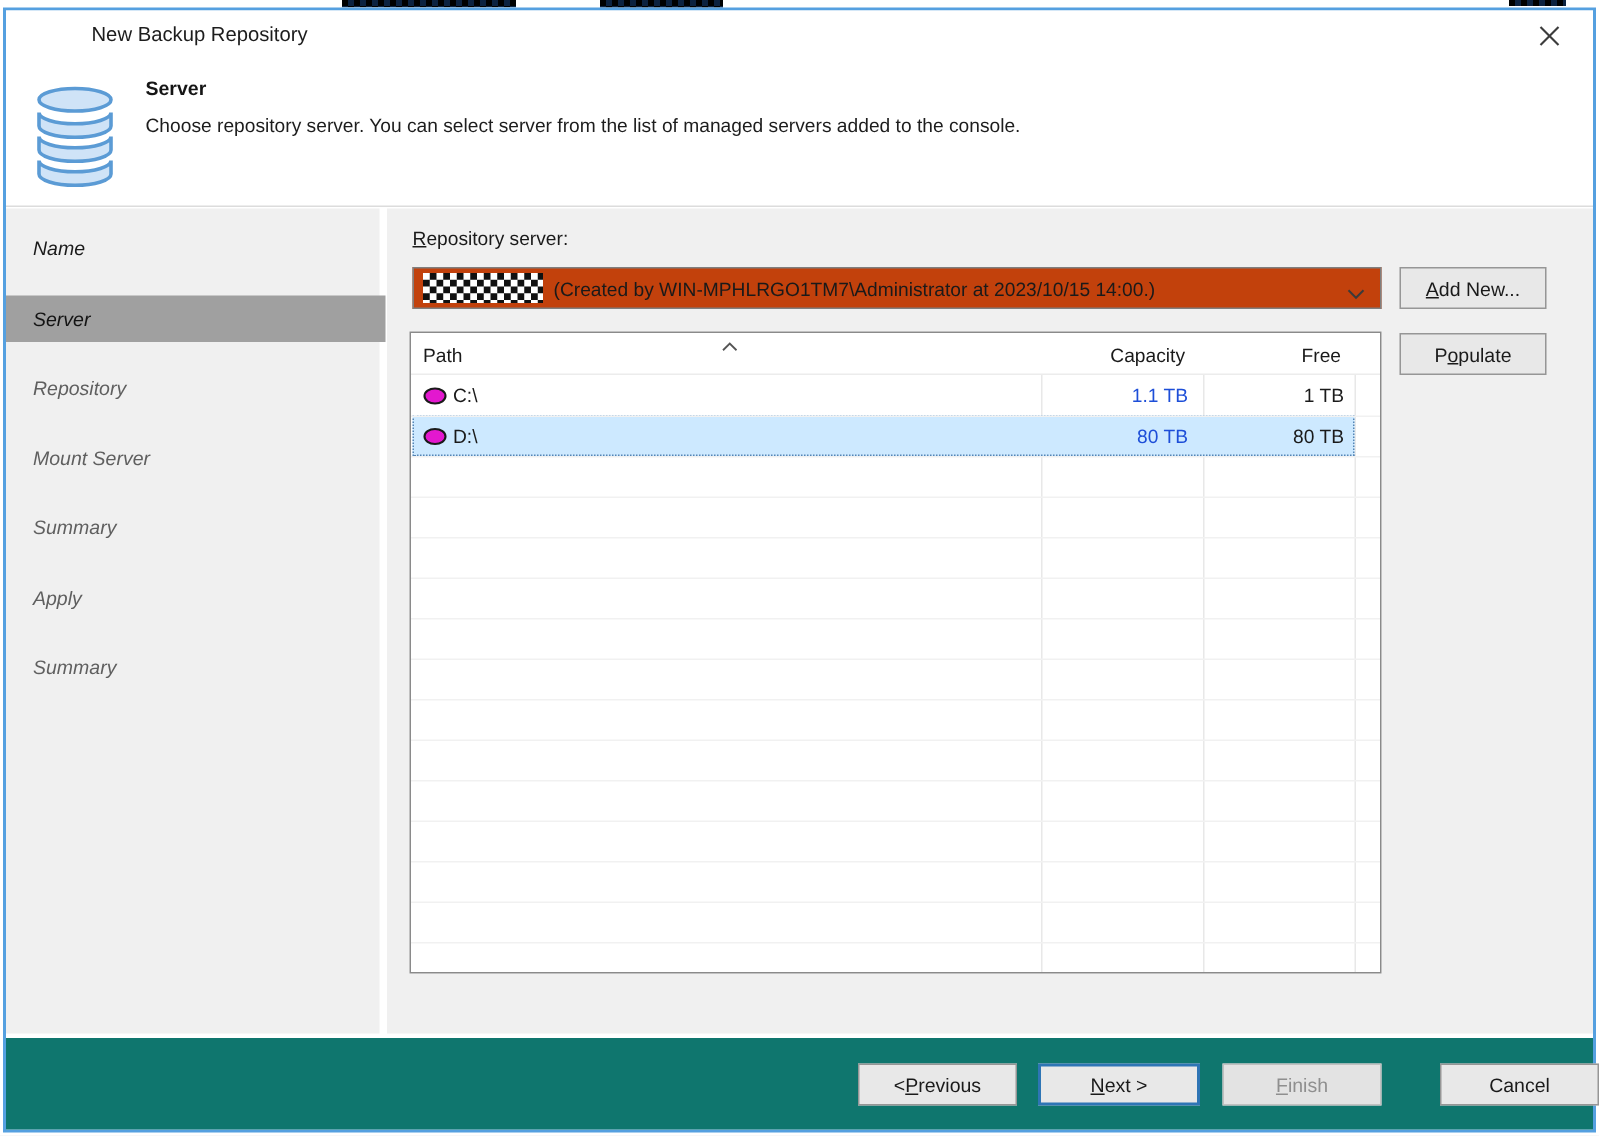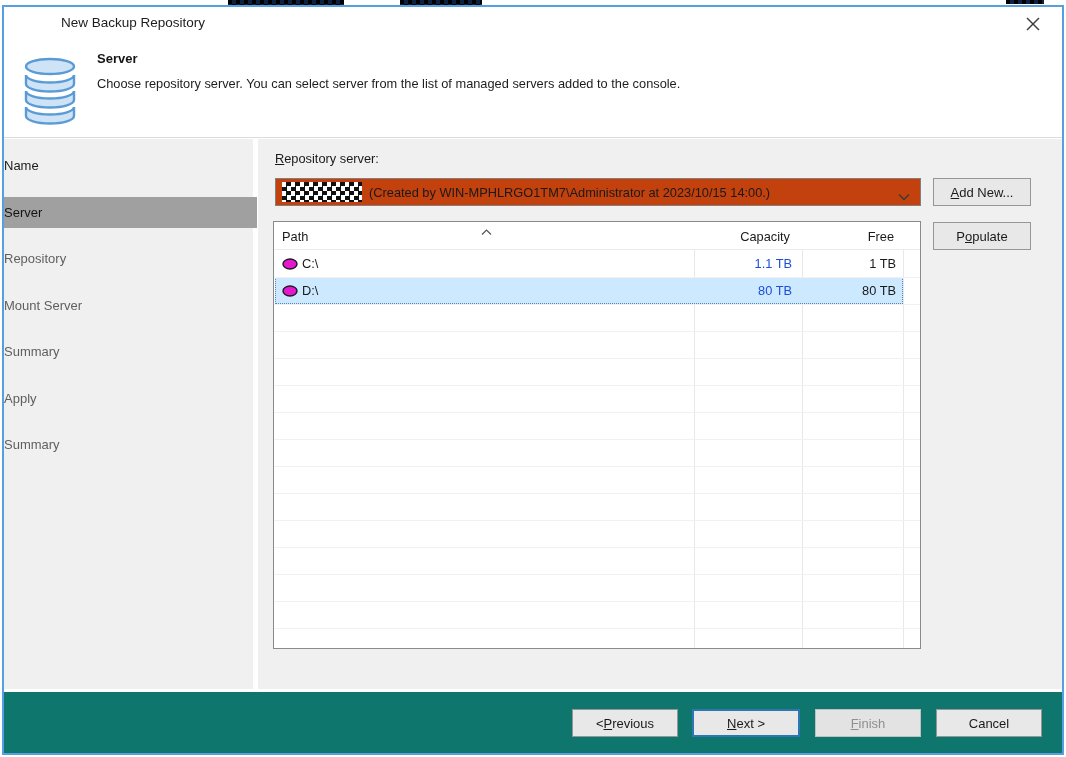--- a/index.html
+++ b/index.html
@@ -24,21 +24,21 @@
     border-bottom:1px solid #dcdcdc; }
   .db-icon { position:absolute; left:16px; top:50px; }
   .step-title { position:absolute; left:93px; top:44px; font-size:13px; font-weight:bold; color:#151515; }
   .step-desc  { position:absolute; left:93px; top:69px; font-size:12.8px; color:#1d1d1d; }
 
   
   .body-area { position:absolute; left:0; top:132px; width:100%; height:550px; background:#fff; }
   .sidebar { position:absolute; left:0; top:0; width:249px; height:100%; background:#f0f0f0; }
   .content { position:absolute; left:254px; top:0; right:0; height:100%; background:#f0f0f0; }
   .sidebar-item { position:absolute; left:0; width:253px; height:31px; display:flex; align-items:center;
-    font-size:13px; color:#5f5f5f; cursor:pointer; }
+    padding-left:18px; font-size:13px; color:#5f5f5f; cursor:pointer;font-style:italic; }
   .sidebar-item.done { color:#1a1a1a; }
   .sidebar-item.active { background:#a0a0a0; color:#141414; }
 
   
   .repo-label { position:absolute; left:17px; top:12px; font-size:12.8px; color:#1a1a1a; }
   .dropdown { position:absolute; left:17px; top:39px; width:646px; height:28px; background:#c2410c;
     border:1px solid #7f7f7f; display:flex; align-items:center; cursor:pointer; }
   .redact { width:80px; height:20px; margin-left:6px; flex:0 0 auto;
     background-image: conic-gradient(#111 25%, #fff 0 50%, #111 0 75%, #fff 0);
     background-size:9px 9px; }
@@ -71,21 +71,21 @@
   .cell-path .ptxt { margin-left:4px; }
   .cell-cap { position:absolute; right:130px; top:6px; font-size:12.8px; color:#1d4ed8; }
   .cell-free { position:absolute; right:26px; top:6px; font-size:12.8px; color:#1a1a1a; }
 
   
   .footer { position:absolute; left:0; top:685px; width:100%; height:61px; background:#0f766e; }
   .fbtn { position:absolute; top:17px; height:28px; }
   .btn-prev   { left:568px; width:106px; }
   .btn-next   { left:688px; width:108px; border:2px solid #2e75b5; }
   .btn-finish { left:811px; width:106px; background:#e3e3e3; border:1px solid #c0c0c0; color:#8f8f8f; cursor:default; }
-  .btn-cancel { left:932px; width:106px; }
+  .btn-cancel { left:956px; width:106px; }
   u { text-decoration:underline; }
 </style>
 </head>
 <body>
 
 <div class="bg-checker" id="bgchk1"></div>
 <div class="bg-checker" id="bgchk2"></div>
 <div class="bg-checker" id="bgchk3"></div>
 
 <div class="dialog">

